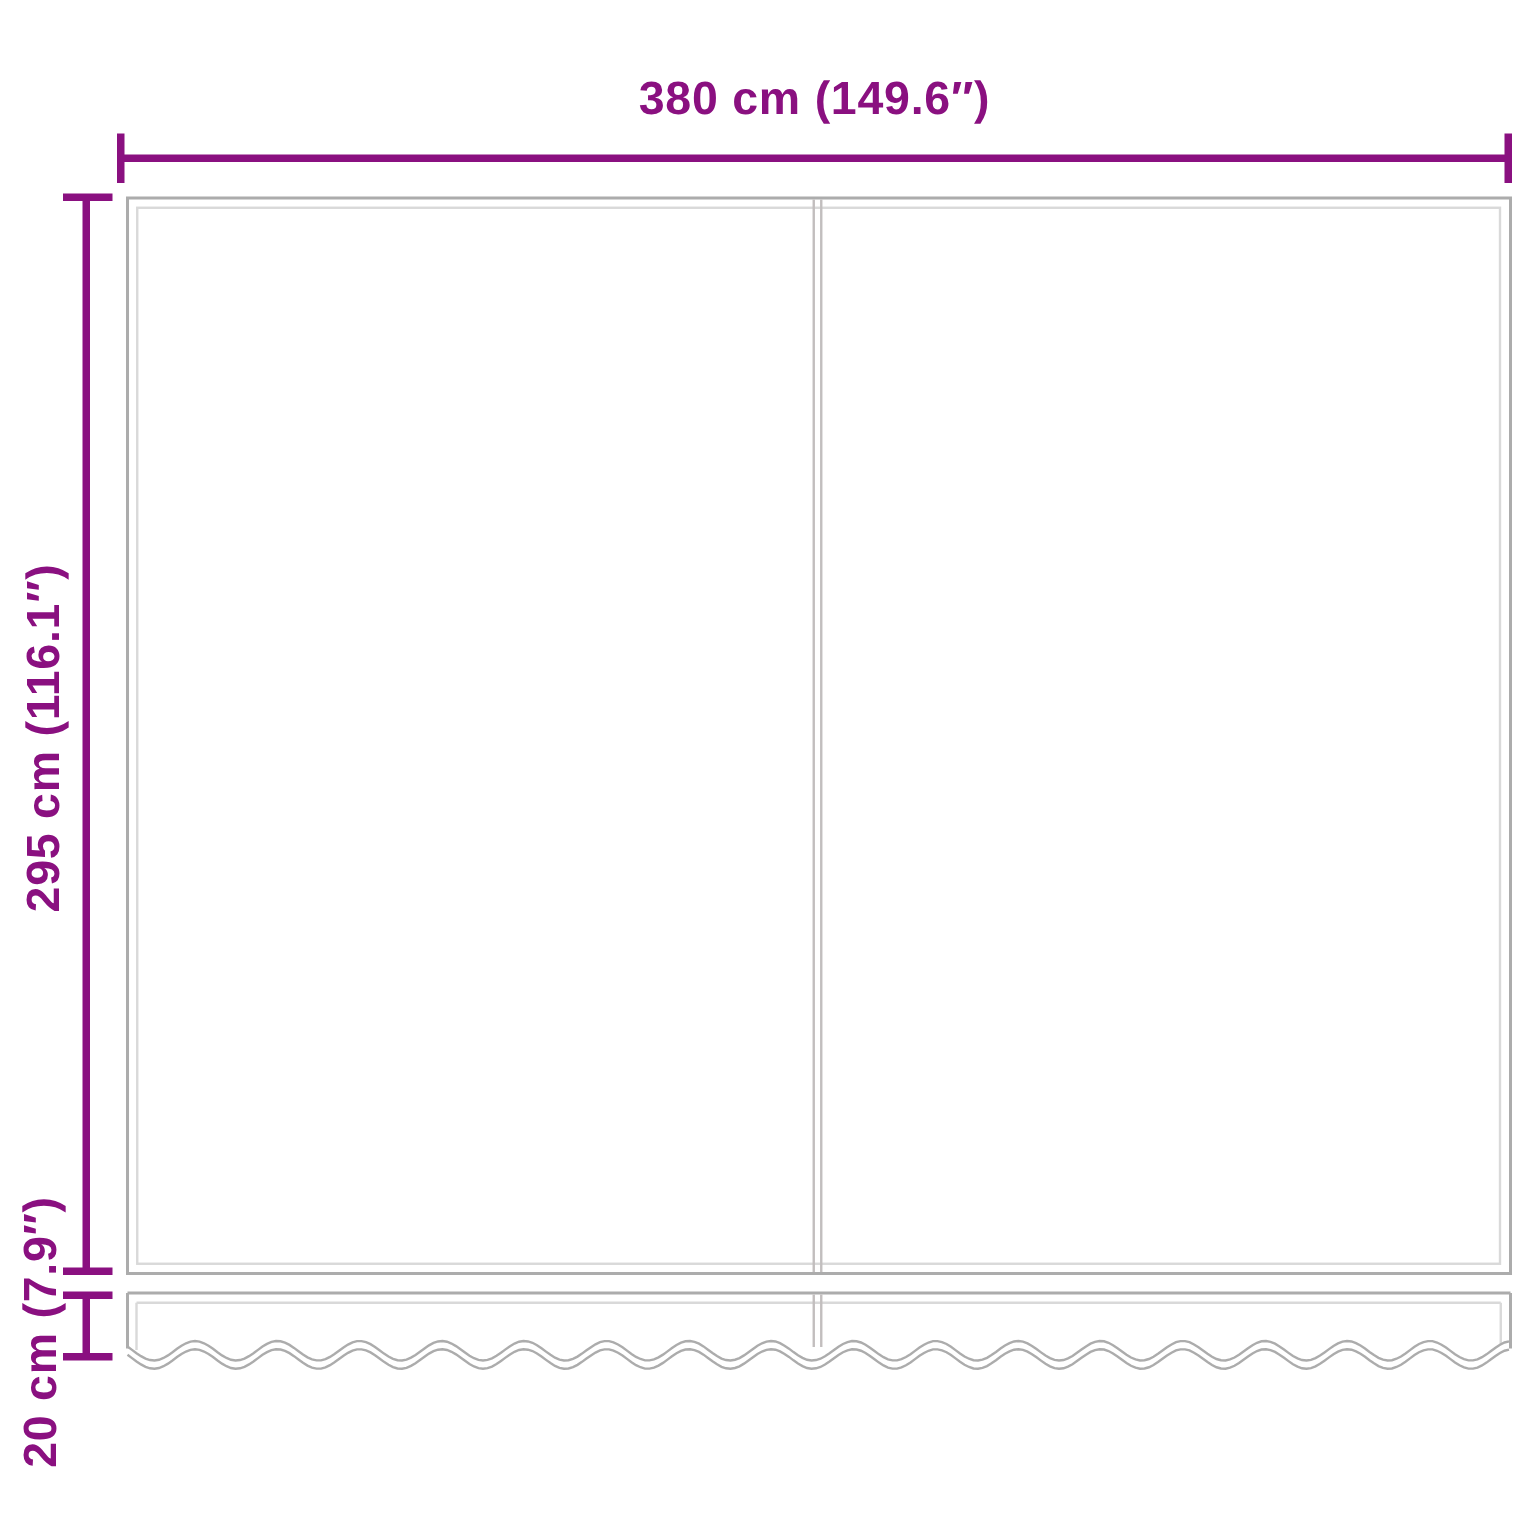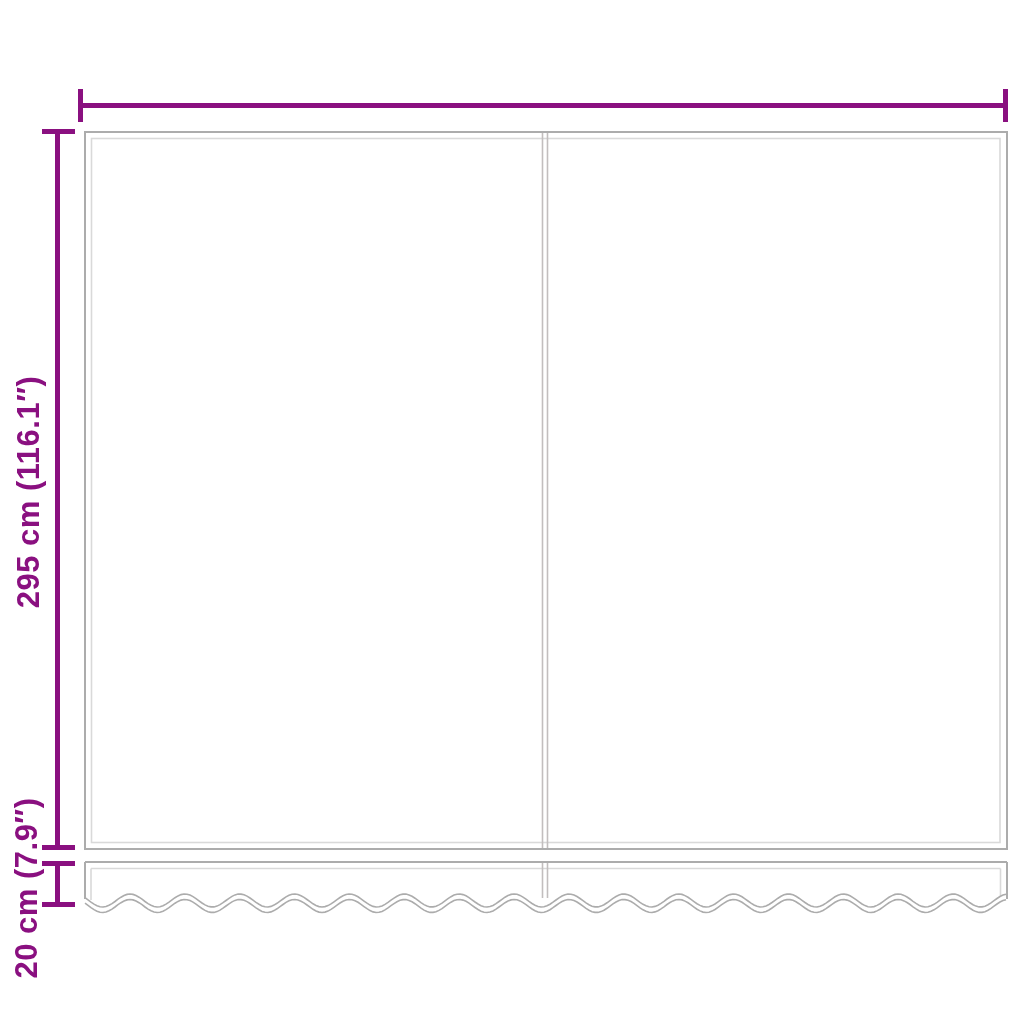--- a/index.html
+++ b/index.html
@@ -48,20 +48,21 @@
     <line class="seam" x1="542.5" y1="863" x2="542.5" y2="898"></line>
     <line class="seam" x1="547.5" y1="863" x2="547.5" y2="898"></line>
 
     <polyline class="wave" points="85,897.7 88,899.9 91,902.1 94,904.1 97,905.7 100,906.7 103,907.0 106,906.5 109,905.3 112,903.6 115,901.5 118,899.2 121,897.2 124,895.5 127,894.4 130,894.0 133,894.4 136,895.5 139,897.2 142,899.2 145,901.5 148,903.6 151,905.3 154,906.5 157,907.0 160,906.7 163,905.7 166,904.1 169,902.1 172,899.9 175,897.7 178,895.9 181,894.6 184,894.0 187,894.2 190,895.1 193,896.6 196,898.6 199,900.8 202,903.0 205,904.9 208,906.2 211,906.9 214,906.9 217,906.1 220,904.6 223,902.7 226,900.5 229,898.3 232,896.4 235,894.9 238,894.1 241,894.1 244,894.8 247,896.1 250,898.0 253,900.2 256,902.4 259,904.3 262,905.9 265,906.8 268,907.0 271,906.4 274,905.1 277,903.3 280,901.2 283,899.0 286,896.9 289,895.3 292,894.3 295,894.0 298,894.5 301,895.7 304,897.4 307,899.5 310,901.7 313,903.8 316,905.5 319,906.6 322,907.0 325,906.6 328,905.6 331,903.9 334,901.8 337,899.6 340,897.5 343,895.7 346,894.5 349,894.0 352,894.3 355,895.2 358,896.8 361,898.9 364,901.1 367,903.2 370,905.1 373,906.4 376,907.0 379,906.8 382,905.9 385,904.4 388,902.4 391,900.2 394,898.1 397,896.2 400,894.8 403,894.1 406,894.1 409,894.9 412,896.3 415,898.2 418,900.4 421,902.6 424,904.6 427,906.0 430,906.9 433,906.9 436,906.3 439,904.9 442,903.1 445,900.9 448,898.7 451,896.7 454,895.1 457,894.2 460,894.0 463,894.6 466,895.8 469,897.6 472,899.8 475,902.0 478,904.0 481,905.7 484,906.7 487,907.0 490,906.5 493,905.4 496,903.6 499,901.5 502,899.3 505,897.2 508,895.5 511,894.4 514,894.0 517,894.3 520,895.4 523,897.1 526,899.1 529,901.4 532,903.5 535,905.2 538,906.5 541,907.0 544,906.7 547,905.8 550,904.2 553,902.2 556,900.0 559,897.8 562,896.0 565,894.7 568,894.0 571,894.2 574,895.0 577,896.5 580,898.5 583,900.7 586,902.9 589,904.8 592,906.2 595,906.9 598,906.9 601,906.1 604,904.7 607,902.8 610,900.6 613,898.4 616,896.5 619,895.0 622,894.1 625,894.1 628,894.7 631,896.0 634,897.9 637,900.1 640,902.3 643,904.3 646,905.8 649,906.8 652,907.0 655,906.4 658,905.2 661,903.4 664,901.3 667,899.0 670,897.0 673,895.4 676,894.3 679,894.0 682,894.4 685,895.6 688,897.3 691,899.4 694,901.6 697,903.7 700,905.4 703,906.6 706,907.0 709,906.7 712,905.6 715,904.0 718,901.9 721,899.7 724,897.6 727,895.8 730,894.6 733,894.0 736,894.2 739,895.2 742,896.8 745,898.8 748,901.0 751,903.1 754,905.0 757,906.3 760,907.0 763,906.8 766,906.0 769,904.5 772,902.5 775,900.3 778,898.2 781,896.3 784,894.8 787,894.1 790,894.1 793,894.8 796,896.3 799,898.2 802,900.3 805,902.5 808,904.5 811,906.0 814,906.8 817,907.0 820,906.3 823,905.0 826,903.1 829,901.0 832,898.8 835,896.8 838,895.2 841,894.2 844,894.0 847,894.6 850,895.8 853,897.6 856,899.7 859,901.9 862,904.0 865,905.6 868,906.7 871,907.0 874,906.6 877,905.4 880,903.7 883,901.6 886,899.4 889,897.3 892,895.6 895,894.4 898,894.0 901,894.3 904,895.4 907,897.0 910,899.0 913,901.3 916,903.4 919,905.2 922,906.4 925,907.0 928,906.8 931,905.8 934,904.3 937,902.3 940,900.1 943,897.9 946,896.0 949,894.7 952,894.1 955,894.1 958,895.0 961,896.5 964,898.4 967,900.6 970,902.8 973,904.7 976,906.1 979,906.9 982,906.9 985,906.2 988,904.8 991,902.9 994,900.7 997,898.5 1000,896.5 1003,895.0 1006,894.2"></polyline>
     <polyline class="wave" points="85,903.2 88,905.4 91,907.6 94,909.6 97,911.2 100,912.2 103,912.5 106,912.0 109,910.8 112,909.1 115,907.0 118,904.7 121,902.7 124,901.0 127,899.9 130,899.5 133,899.9 136,901.0 139,902.7 142,904.7 145,907.0 148,909.1 151,910.8 154,912.0 157,912.5 160,912.2 163,911.2 166,909.6 169,907.6 172,905.4 175,903.2 178,901.4 181,900.1 184,899.5 187,899.7 190,900.6 193,902.1 196,904.1 199,906.3 202,908.5 205,910.4 208,911.7 211,912.4 214,912.4 217,911.6 220,910.1 223,908.2 226,906.0 229,903.8 232,901.9 235,900.4 238,899.6 241,899.6 244,900.3 247,901.6 250,903.5 253,905.7 256,907.9 259,909.8 262,911.4 265,912.3 268,912.5 271,911.9 274,910.6 277,908.8 280,906.7 283,904.5 286,902.4 289,900.8 292,899.8 295,899.5 298,900.0 301,901.2 304,902.9 307,905.0 310,907.2 313,909.3 316,911.0 319,912.1 322,912.5 325,912.1 328,911.1 331,909.4 334,907.3 337,905.1 340,903.0 343,901.2 346,900.0 349,899.5 352,899.8 355,900.7 358,902.3 361,904.4 364,906.6 367,908.7 370,910.6 373,911.9 376,912.5 379,912.3 382,911.4 385,909.9 388,907.9 391,905.7 394,903.6 397,901.7 400,900.3 403,899.6 406,899.6 409,900.4 412,901.8 415,903.7 418,905.9 421,908.1 424,910.1 427,911.5 430,912.4 433,912.4 436,911.8 439,910.4 442,908.6 445,906.4 448,904.2 451,902.2 454,900.6 457,899.7 460,899.5 463,900.1 466,901.3 469,903.1 472,905.3 475,907.5 478,909.5 481,911.2 484,912.2 487,912.5 490,912.0 493,910.9 496,909.1 499,907.0 502,904.8 505,902.7 508,901.0 511,899.9 514,899.5 517,899.8 520,900.9 523,902.6 526,904.6 529,906.9 532,909.0 535,910.7 538,912.0 541,912.5 544,912.2 547,911.3 550,909.7 553,907.7 556,905.5 559,903.3 562,901.5 565,900.2 568,899.5 571,899.7 574,900.5 577,902.0 580,904.0 583,906.2 586,908.4 589,910.3 592,911.7 595,912.4 598,912.4 601,911.6 604,910.2 607,908.3 610,906.1 613,903.9 616,902.0 619,900.5 622,899.6 625,899.6 628,900.2 631,901.5 634,903.4 637,905.6 640,907.8 643,909.8 646,911.3 649,912.3 652,912.5 655,911.9 658,910.7 661,908.9 664,906.8 667,904.5 670,902.5 673,900.9 676,899.8 679,899.5 682,899.9 685,901.1 688,902.8 691,904.9 694,907.1 697,909.2 700,910.9 703,912.1 706,912.5 709,912.2 712,911.1 715,909.5 718,907.4 721,905.2 724,903.1 727,901.3 730,900.1 733,899.5 736,899.7 739,900.7 742,902.3 745,904.3 748,906.5 751,908.6 754,910.5 757,911.8 760,912.5 763,912.3 766,911.5 769,910.0 772,908.0 775,905.8 778,903.7 781,901.8 784,900.3 787,899.6 790,899.6 793,900.3 796,901.8 799,903.7 802,905.8 805,908.0 808,910.0 811,911.5 814,912.3 817,912.5 820,911.8 823,910.5 826,908.6 829,906.5 832,904.3 835,902.3 838,900.7 841,899.7 844,899.5 847,900.1 850,901.3 853,903.1 856,905.2 859,907.4 862,909.5 865,911.1 868,912.2 871,912.5 874,912.1 877,910.9 880,909.2 883,907.1 886,904.9 889,902.8 892,901.1 895,899.9 898,899.5 901,899.8 904,900.9 907,902.5 910,904.5 913,906.8 916,908.9 919,910.7 922,911.9 925,912.5 928,912.3 931,911.3 934,909.8 937,907.8 940,905.6 943,903.4 946,901.5 949,900.2 952,899.6 955,899.6 958,900.5 961,902.0 964,903.9 967,906.1 970,908.3 973,910.2 976,911.6 979,912.4 982,912.4 985,911.7 988,910.3 991,908.4 994,906.2 997,904.0 1000,902.0 1003,900.5 1006,899.7"></polyline>
   </svg>
 
   <div class="dim" style="left:80px; top:103px; width:926px; height:5px;"></div>
   <div class="dim" style="left:78px; top:89px; width:5px; height:33px;"></div>
   <div class="dim" style="left:1003px; top:89px; width:5px; height:33px;"></div>
+  <div class="dim-label" style="left:543px; top:66px;">380 cm (149.6″)</div>
 
   <div class="dim" style="left:55px; top:131px; width:5px; height:717px;"></div>
   <div class="dim" style="left:42px; top:129px; width:33px; height:5px;"></div>
   <div class="dim" style="left:42px; top:845px; width:33px; height:5px;"></div>
   <div class="dim-label vertical" style="left:29px; top:492px;">295 cm (116.1″)</div>
 
   <div class="dim" style="left:55px; top:864px; width:5px; height:42px;"></div>
   <div class="dim" style="left:42px; top:861px; width:33px; height:5px;"></div>
   <div class="dim" style="left:42px; top:902px; width:33px; height:5px;"></div>
   <div class="dim-label vertical" style="left:27px; top:888px;">20 cm (7.9″)</div>

